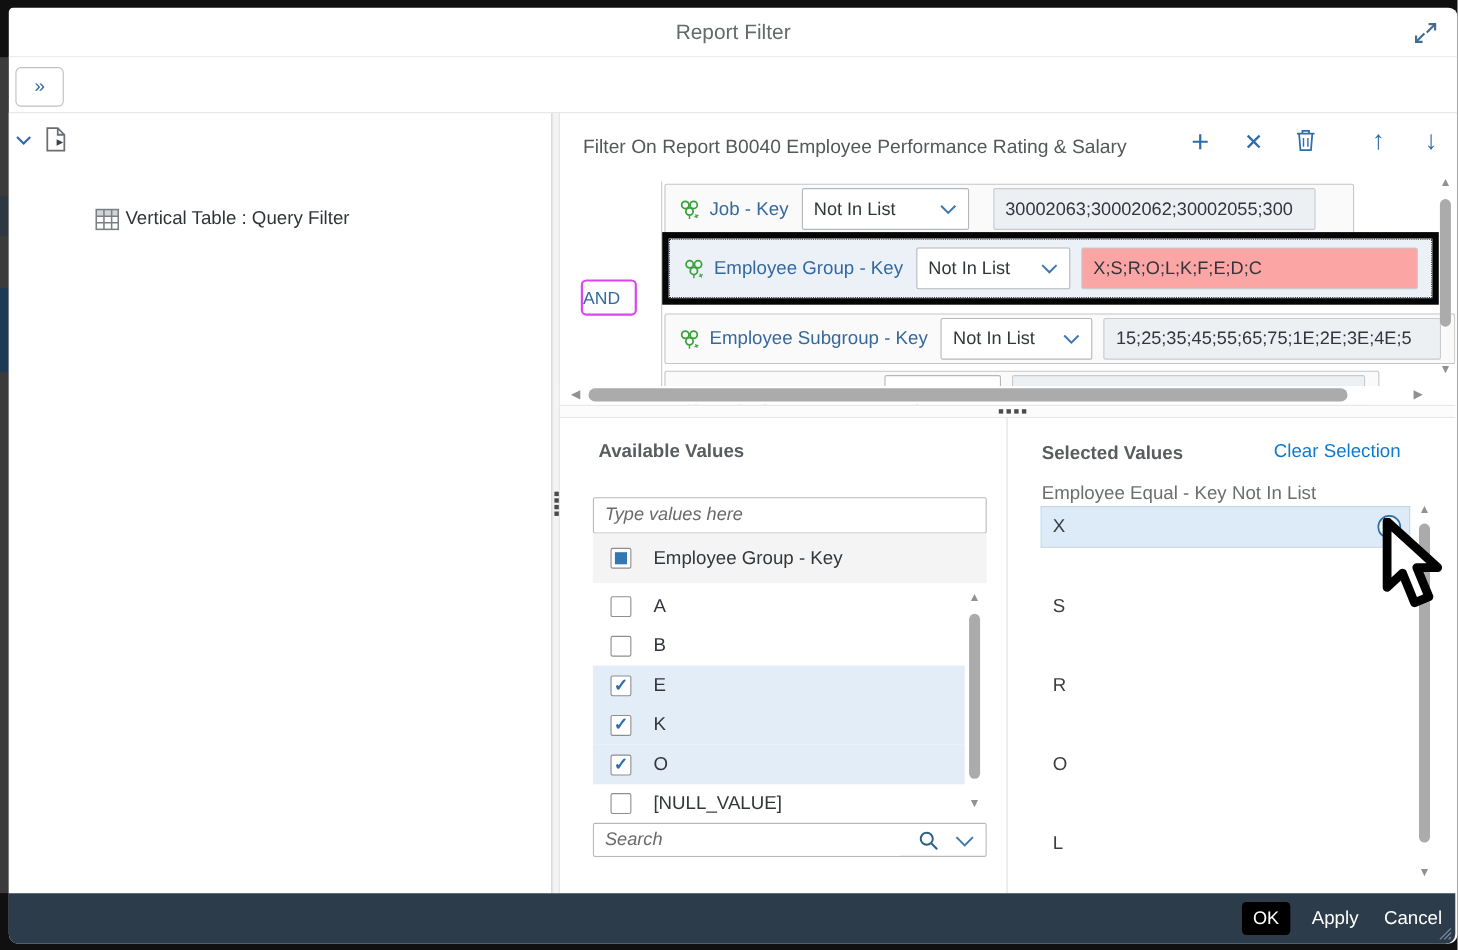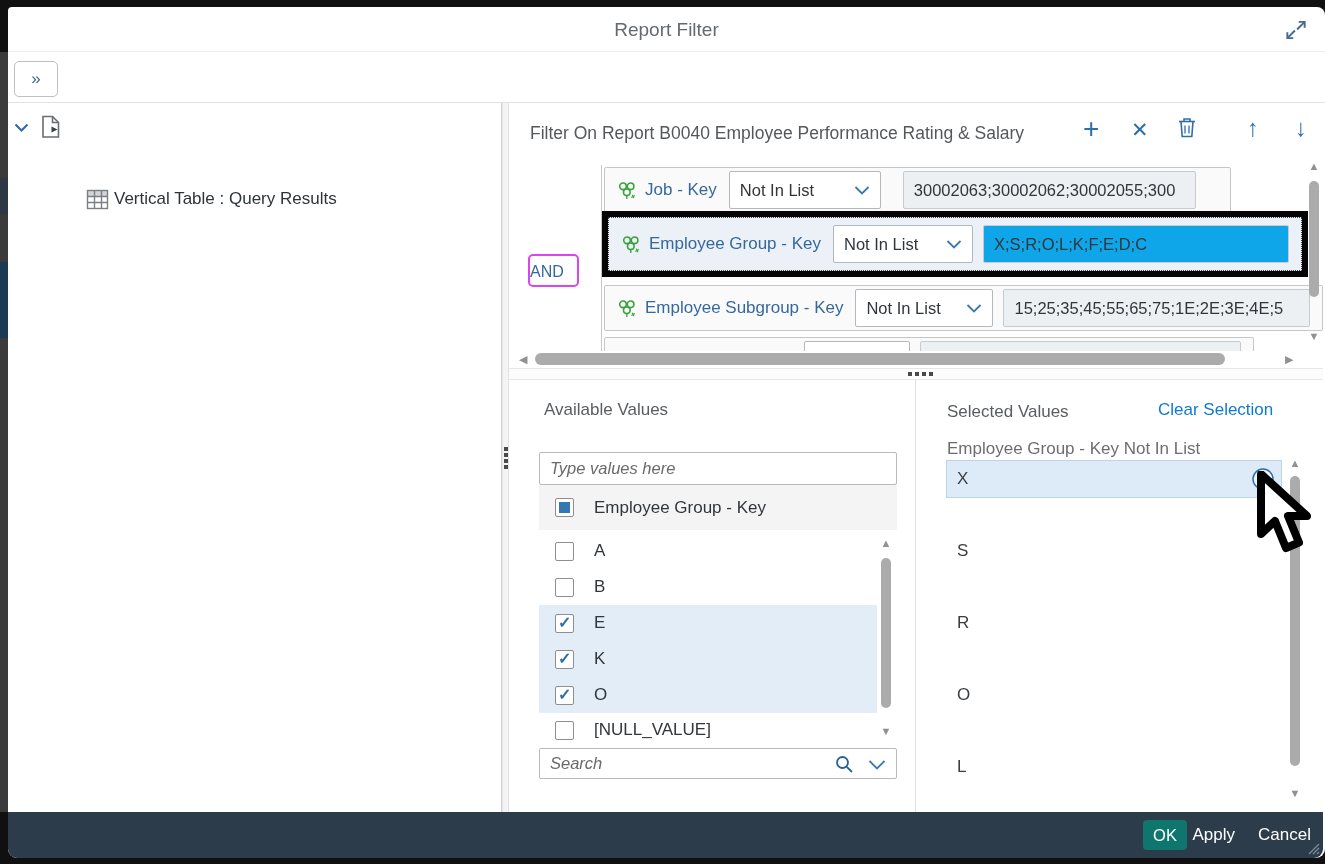--- a/index.html
+++ b/index.html
@@ -57,21 +57,21 @@
   .sarr{color:#8f9194;font-size:11px;line-height:11px;text-align:center;cursor:pointer;user-select:none}
   .sthumb{background:#ababab;border-radius:7px;cursor:pointer}
   .hscroll-bg{left:501px;top:344px;width:814px;height:17px;background:#fff;z-index:6}
   .hsplit{left:501px;top:361px;width:814px;height:12px;background:#fcfcfc;border-top:1px solid #e6e6e6;border-bottom:1px solid #e6e6e6;cursor:row-resize;z-index:6}
   .hdots{left:399px;top:3px;display:flex;gap:3px}
   .hdots span{width:4px;height:4px;background:#4a4a4a;display:block}
 
   
   .bottom{left:501px;top:373px;width:814px;height:432px;background:#fff}
   .panel-div{left:406px;top:0;width:1px;height:432px;background:#e0e0e0}
-  .sec-title{font-size:17px;font-weight:normal;color:#5a5d60;white-space:nowrap}
+  .sec-title{font-size:17px;font-weight:bold;color:#5a5d60;white-space:nowrap}
 
   .tinput{border:1px solid #b9b9b9;border-radius:2px;background:#fff;font-family:"Liberation Sans",sans-serif;
     font-size:16.5px;font-style:italic;color:#6a6a6a;padding:0 10px;box-sizing:border-box;outline:none}
   .tinput::placeholder{color:#6a6a6a;font-style:italic}
 
   .grp-row{background:#f4f4f4;display:flex;align-items:center;gap:20px;padding-left:16px;box-sizing:border-box;
     font-size:17px;color:#32363a;cursor:pointer}
 
   .cb{width:19px;height:19px;border:1px solid #8e8e8e;border-radius:2px;background:#fff;box-sizing:border-box;position:relative;flex:none}
   .cb.checked::after{content:"\2713";position:absolute;left:2px;top:-2px;font-size:16px;font-weight:bold;color:#2f6ea8}
@@ -83,21 +83,21 @@
 
   .srow{height:36px;display:flex;align-items:center;padding-left:10px;box-sizing:border-box;
     font-size:17px;color:#3a3e42;cursor:pointer;position:relative}
   .srow.hl{background:#dcebf7;outline:1px solid #bcd4e8}
 
   .link{color:#0f7ad1;font-size:17px;cursor:pointer;white-space:nowrap}
   .caption{color:#6b6e71;font-size:17px;white-space:nowrap}
 
   
   .footer{left:0;top:805px;width:1315px;height:46px;background:#2d3c4b;border-radius:0 0 9px 9px}
-  .okbtn{right:136px;top:8px;width:44px;height:30px;background:#0f766e;border:none;border-radius:4px;
+  .okbtn{right:150px;top:8px;width:44px;height:30px;background:#000000;border:none;border-radius:4px;
     color:#fff;font-size:16.5px;font-family:"Liberation Sans",sans-serif;cursor:pointer}
   .ghostbtn{top:8px;height:30px;background:transparent;border:none;color:#fff;font-size:17px;
     font-family:"Liberation Sans",sans-serif;cursor:pointer;padding:0}
 </style>
 </head>
 <body>
 
 <div class="abs edge-strip"></div>
 <div class="abs edge-dark"></div>
 <div class="abs edge-navy"></div>
@@ -141,21 +141,21 @@
     <div class="abs trow" style="top:78px">
       <span class="abs tic" style="left:78px">
         <svg width="23" height="21" viewBox="0 0 23 21">
           <rect x="1.5" y="1.5" width="20" height="6" fill="#d2d5d8"></rect>
           <g fill="none" stroke="#7a7f84" stroke-width="1.4">
             <rect x="1.5" y="1.5" width="20" height="18"></rect>
             <path d="M1.5 7.5h20 M1.5 13.5h20 M8.5 1.5v18 M15.5 1.5v18"></path>
           </g>
         </svg>
       </span>
-      <span class="abs" style="left:106px;line-height:36px">Vertical Table : Query Results</span>
+      <span class="abs" style="left:106px;line-height:36px">Vertical Table : Query Filter</span>
     </div>
   </div>
 
   <div class="abs vsplit" style="left:494px;top:96px">
     <div class="abs vdots" style="left:0;top:342px;width:5px">
       <span></span>
         <span></span>
         <span></span>
         <span></span>
     </div>
@@ -211,21 +211,21 @@
               <path d="M15.3 14.8l1.6 3.4 M17.9 15.6l-3.6 1.8" stroke-width="1.1"></path>
           </svg>
         </span>
         <span class="fname" style="margin-left:8px">Employee Group - Key</span>
         <div class="fdrop" style="width:140px;margin-left:12px">
           <span>Not In List</span>
           <svg width="16" height="9" viewBox="0 0 16 9" fill="none" stroke="#3c77ad" stroke-width="1.8">
               <polyline points="1.5,1 8,7.5 14.5,1"></polyline>
             </svg>
         </div>
-        <div class="fval" style="width:312px;margin-left:10px;background:#0ea5e9">X;S;R;O;L;K;F;E;D;C</div>
+        <div class="fval" style="width:312px;margin-left:10px;background:#fca5a5">X;S;R;O;L;K;F;E;D;C</div>
       </div>
     </div>
 
     <div class="abs fcard" style="left:95px;top:182px;width:719px;height:46px">
       <span class="tic">
         <svg width="20" height="20" viewBox="0 0 20 20" fill="none" stroke="#39a23c" stroke-width="1.6">
           <circle cx="6" cy="6.3" r="3.3"></circle>
             <circle cx="13.6" cy="6.3" r="3.3"></circle>
             <circle cx="9.8" cy="12.3" r="3.3"></circle>
           <path d="M9.8 15.6v3.4" stroke-width="1.3"></path>
@@ -337,21 +337,21 @@
       </span>
       <span class="abs tic" style="right:10px;top:11px">
         <svg width="18" height="10" viewBox="0 0 18 10" fill="none" stroke="#3c77ad" stroke-width="1.8">
             <polyline points="1.5,1 9,8.5 16.5,1"></polyline>
           </svg>
       </span>
     </div>
 
     <div class="abs sec-title" style="left:438px;top:22px">Selected Values</div>
     <div class="abs link" style="left:649px;top:20px">Clear Selection</div>
-    <div class="abs caption" style="left:438px;top:59px">Employee Group - Key Not In List</div>
+    <div class="abs caption" style="left:438px;top:59px">Employee Equal - Key Not In List</div>
 
     <div class="abs srow hl" style="left:438px;top:81px;width:334px">
       <span>X</span>
       <span class="abs tic" style="right:6px;top:6px">
         <svg width="24" height="24" viewBox="0 0 24 24">
             <circle cx="12" cy="12" r="10" fill="#f0f6fb" stroke="#2f6ea8" stroke-width="1.5"></circle>
             <path d="M8 8l8 8M16 8l-8 8" stroke="#2f6ea8" stroke-width="1.5"></path>
           </svg>
       </span>
     </div>

